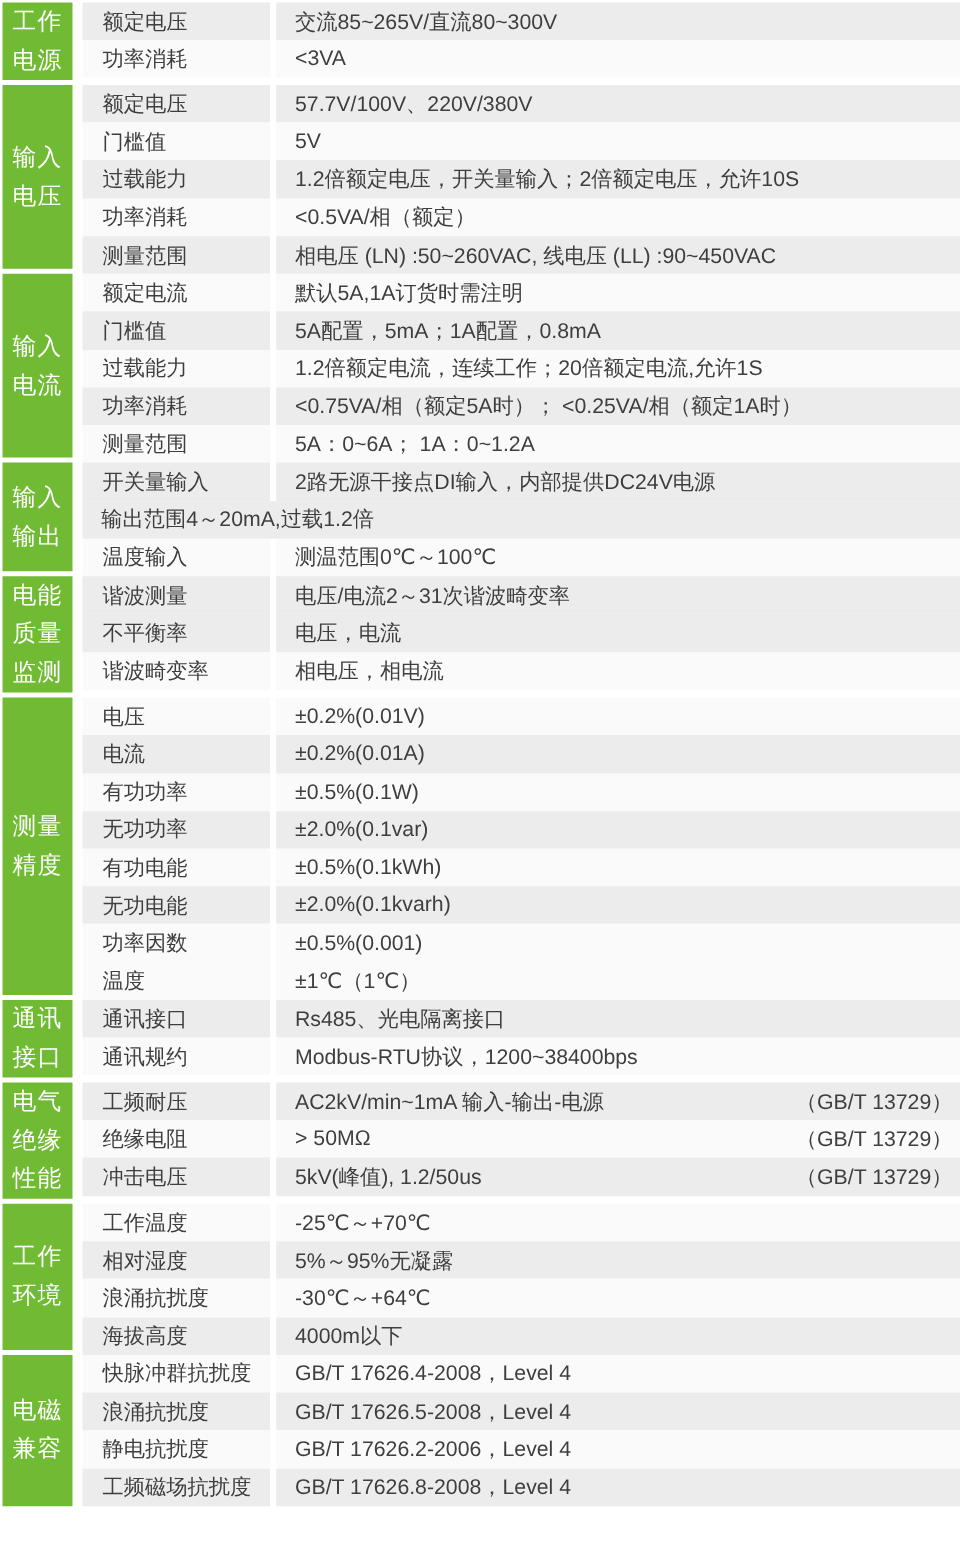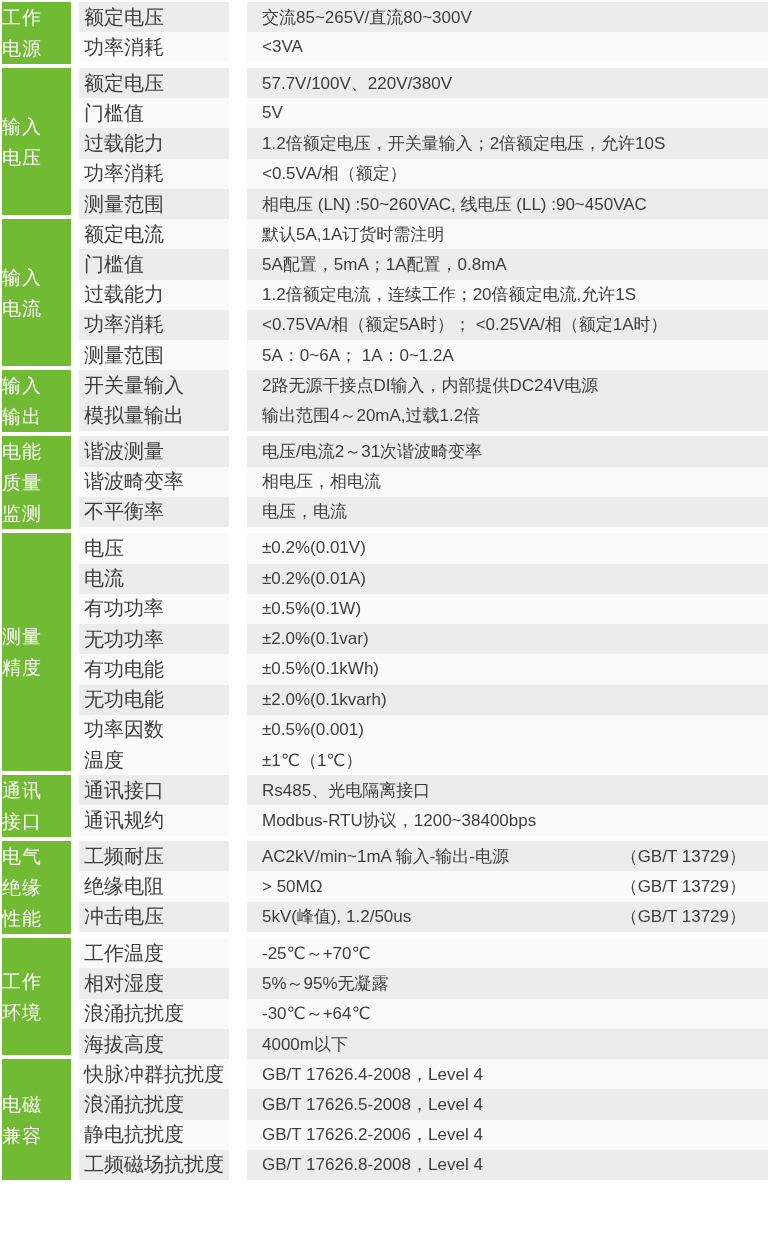--- a/index.html
+++ b/index.html
@@ -14,29 +14,29 @@
     height: 1244px;
     padding: 2px;
     display: flex;
     flex-direction: column;
     background: #ffffff;
   }
   .section {
     display: flex;
   }
   .cat {
-    width: 69px;
+    width: 56px;
     margin-right: 8px;
     margin-bottom: 4px;
     background: var(--cat-green, #70bb33);
     color: var(--cat-text, #ffffff);
     display: flex;
     flex-direction: column;
     justify-content: center;
-    align-items: flex-start;
+    align-items: center;
     font-size: 19px;
     line-height: 31px;
     letter-spacing: 1px;
     overflow: hidden;
     flex-shrink: 0;
   }
   .section:last-child .cat {
     margin-bottom: 0;
   }
   .rows {
@@ -46,25 +46,25 @@
     min-width: 0;
   }
   .row {
     height: 30.24px;
     display: flex;
     flex-shrink: 0;
   }
   .param {
     box-sizing: border-box;
     width: 150px;
-    margin-right: 18px;
-    padding-left: 5px;
+    margin-right: 5px;
+    padding-left: 16px;
     display: flex;
     align-items: center;
-    font-size: 20px;
+    font-size: 17px;
     color: var(--text-dark, #3e3e3e);
     white-space: nowrap;
     overflow: hidden;
     flex-shrink: 0;
   }
   .value {
     flex: 1;
     min-width: 0;
     box-sizing: border-box;
     padding-left: 15px;
@@ -73,21 +73,21 @@
     font-size: 17px;
     color: var(--text-dark, #3e3e3e);
     white-space: nowrap;
     overflow: hidden;
   }
   .stripe-a .param, .stripe-a .value { background: var(--row-gray, #ececec); }
   .stripe-b .param, .stripe-b .value { background: var(--row-light, #fafafa); }
   .vmain { flex-shrink: 0; }
   .vnote {
     margin-left: auto;
-    padding-right: 22px;
+    padding-right: 6px;
     flex-shrink: 0;
   }
 </style>
 </head>
 <body>
 
 <div id="spec-table">
     <div class="section">
       <div class="cat">
         <div class="cat-line">工作</div>
@@ -190,50 +190,55 @@
         <div class="cat-line">输出</div>
       </div>
       <div class="rows">
         <div class="row stripe-a">
           <div class="param">开关量输入</div>
           <div class="value">
             <span class="vmain">2路无源干接点DI输入，内部提供DC24V电源</span>
           </div>
         </div>
         <div class="row stripe-a">
-          <div class="param">模拟量输出</div>
           <div class="value">
             <span class="vmain">输出范围4～20mA,过载1.2倍</span>
+          </div>
+        </div>
+        <div class="row stripe-b">
+          <div class="param">温度输入</div>
+          <div class="value">
+            <span class="vmain">测温范围0℃～100℃</span>
           </div>
         </div>
       </div>
     </div>
     <div class="section">
       <div class="cat">
         <div class="cat-line">电能</div>
         <div class="cat-line">质量</div>
         <div class="cat-line">监测</div>
       </div>
       <div class="rows">
         <div class="row stripe-a">
           <div class="param">谐波测量</div>
           <div class="value">
             <span class="vmain">电压/电流2～31次谐波畸变率</span>
           </div>
         </div>
+        <div class="row stripe-a">
+          <div class="param">不平衡率</div>
+          <div class="value">
+            <span class="vmain">电压，电流</span>
+          </div>
+        </div>
         <div class="row stripe-b">
           <div class="param">谐波畸变率</div>
           <div class="value">
             <span class="vmain">相电压，相电流</span>
-          </div>
-        </div>
-        <div class="row stripe-a">
-          <div class="param">不平衡率</div>
-          <div class="value">
-            <span class="vmain">电压，电流</span>
           </div>
         </div>
       </div>
     </div>
     <div class="section">
       <div class="cat">
         <div class="cat-line">测量</div>
         <div class="cat-line">精度</div>
       </div>
       <div class="rows">

